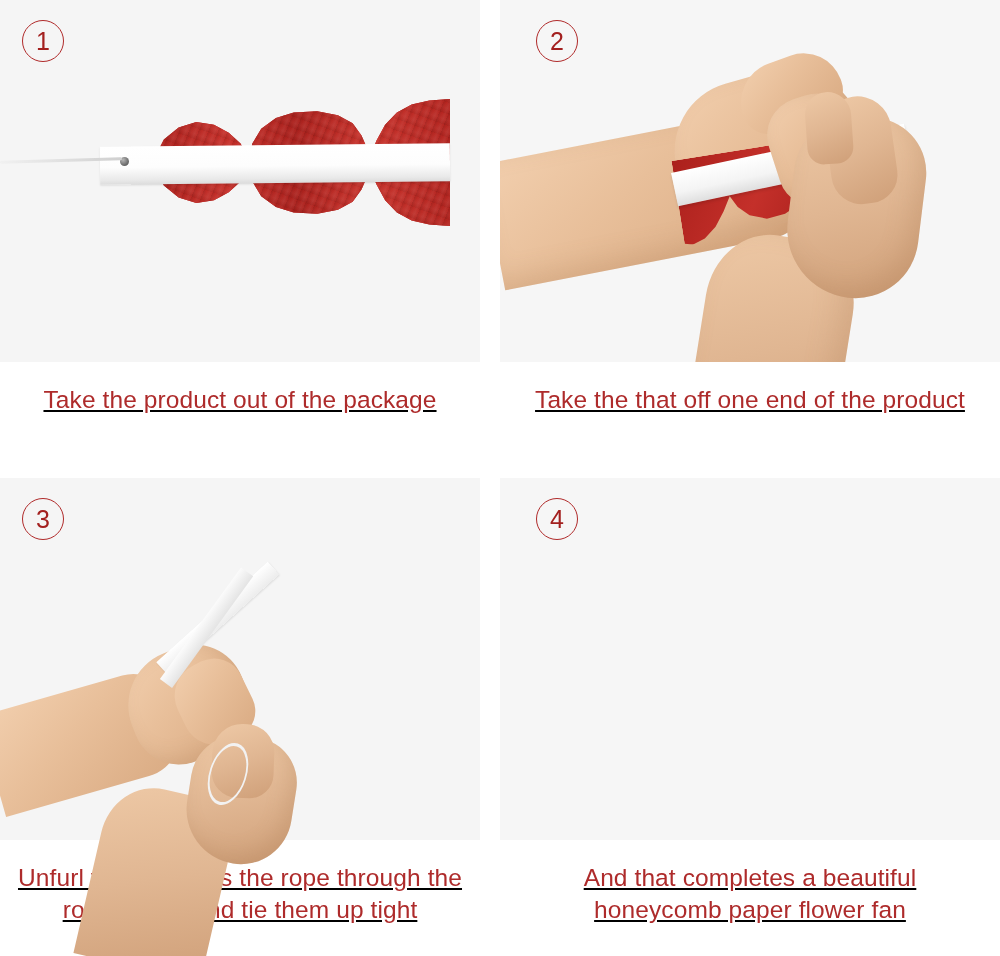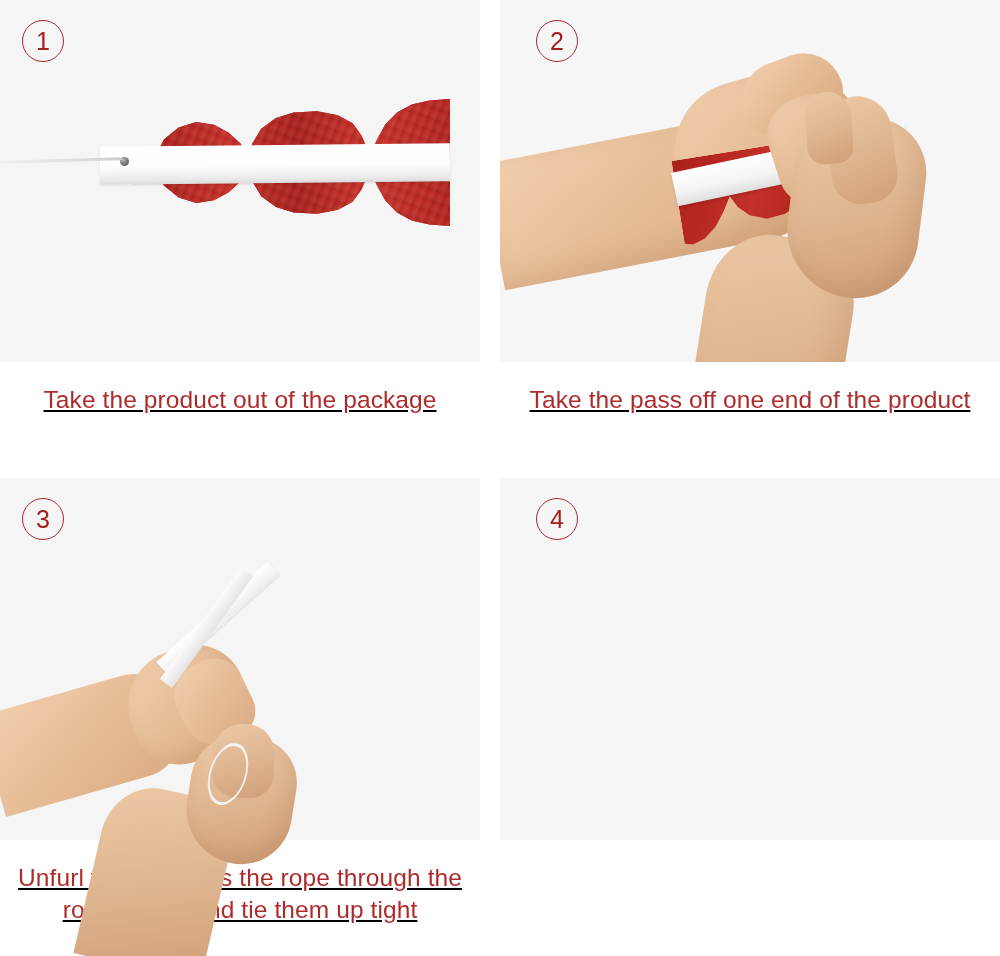--- a/index.html
+++ b/index.html
@@ -315,38 +315,41 @@
         <div class="p2-white"></div>
       </div>
 
       <div class="hand-part skin-a p2-fingers-l"></div>
       <div class="hand-part skin-b p2-forearm-r"></div>
       <div class="hand-part skin-b p2-palm-r"></div>
       <div class="hand-part skin-b p2-thumb-r"></div>
       <div class="hand-part skin-b p2-index-r"></div>
     </div>
     <div class="caption-zone">
-      <div class="caption-text">Take the pass off one end of the product</div>
+      <div class="caption-text">Take the that off one end of the product</div>
     </div>
   </div>
 
   <div class="step-card col-left row-bottom">
     <div class="photo-stage">
       <div class="step-badge">3</div>
 
     </div>
     <div class="caption-zone">
       <div class="caption-text">Unfurl the fan, pass the rope through the round hole, and tie them up tight</div>
     </div>
   </div>
 
   <div class="step-card col-right row-bottom">
     <div class="photo-stage">
       <div class="step-badge">4</div>
 
+    </div>
+    <div class="caption-zone">
+      <div class="caption-text">And that completes a beautiful honeycomb paper flower fan</div>
     </div>
   </div>
 
 </div>
 
 <div style="position:absolute;left:0;top:0;width:500px;height:956px;pointer-events:none;">
   <div class="hand-part skin-a p3-strip-a"></div>
   <div class="hand-part p3-strip-b"></div>
   <div class="hand-part skin-a p3-forearm-l"></div>
   <div class="hand-part skin-a p3-palm-l"></div>

